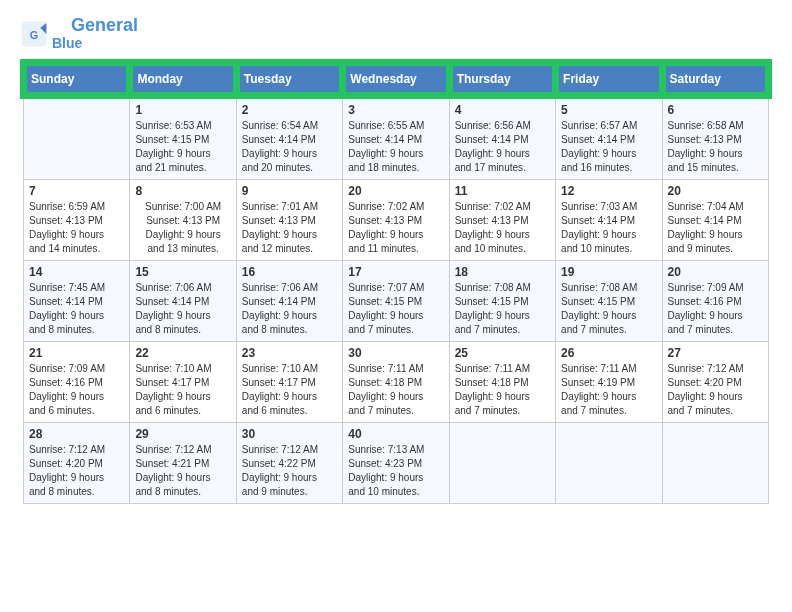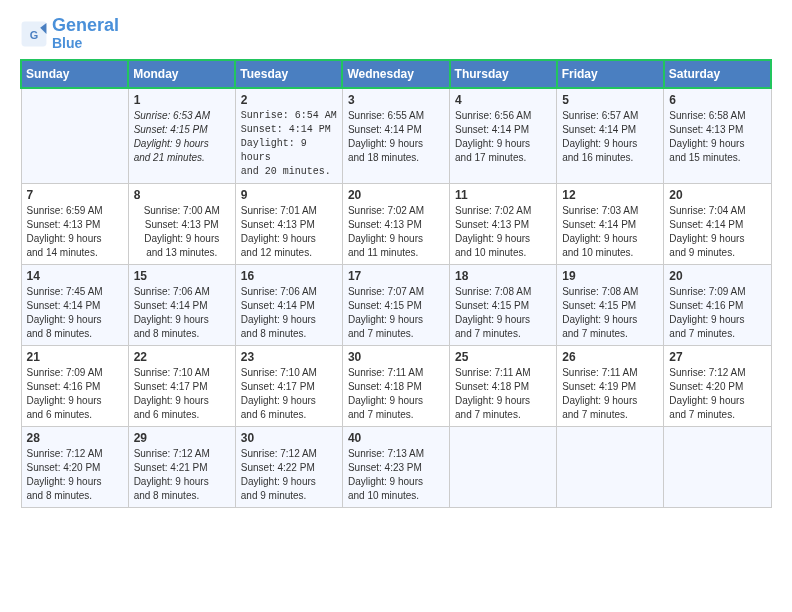--- a/index.html
+++ b/index.html
@@ -22,20 +22,21 @@
       gap: 4px;
     }
     .logo-text {
       font-size: 18px;
       font-weight: bold;
       color: #333;
       line-height: 1.1;
     }
     .logo-text span {
       color: #4a90d9;
+      margin-left: 19px;
     }
     .logo-icon {
       width: 28px;
       height: 28px;
     }
     .month-title {
       font-size: 32px;
       font-weight: bold;
       color: #333;
       text-align: right;
@@ -52,21 +53,21 @@
       border-collapse: collapse;
       table-layout: fixed;
     }
     thead tr th {
       background-color: #4a7fc1;
       color: #fff;
       font-size: 12px;
       font-weight: bold;
       padding: 6px 4px;
       text-align: left;
-      border: 2px solid #22c55e;
+      border: 7px solid #22c55e;
     }
     tbody tr td {
       vertical-align: top;
       border: 1px solid #ccc;
       padding: 4px 5px;
       font-size: 10.5px;
       color: #333;
       height: 80px;
     }
     tbody tr:nth-child(odd) td {
@@ -117,28 +118,28 @@
         <th>Thursday</th>
         <th>Friday</th>
         <th>Saturday</th>
       </tr>
   </thead>
   <tbody id="calendar-body">
   <tr>
         <td></td>
         <td>
           <span class="day-number">1</span>
-          <div class="day-info" style="white-space: pre-line; font-style: italic;">Sunrise: 6:53 AM
+          <div class="day-info" style="white-space: pre-line;">Sunrise: 6:53 AM
 Sunset: 4:15 PM
 Daylight: 9 hours
 and 21 minutes.</div>
         </td>
         <td>
           <span class="day-number">2</span>
-          <div class="day-info" style="white-space: pre-line; font-family: Liberation Mono, monospace;">Sunrise: 6:54 AM
+          <div class="day-info" style="white-space: pre-line;">Sunrise: 6:54 AM
 Sunset: 4:14 PM
 Daylight: 9 hours
 and 20 minutes.</div>
         </td>
         <td>
           <span class="day-number">3</span>
           <div class="day-info" style="white-space: pre-line;">Sunrise: 6:55 AM
 Sunset: 4:14 PM
 Daylight: 9 hours
 and 18 minutes.</div>

